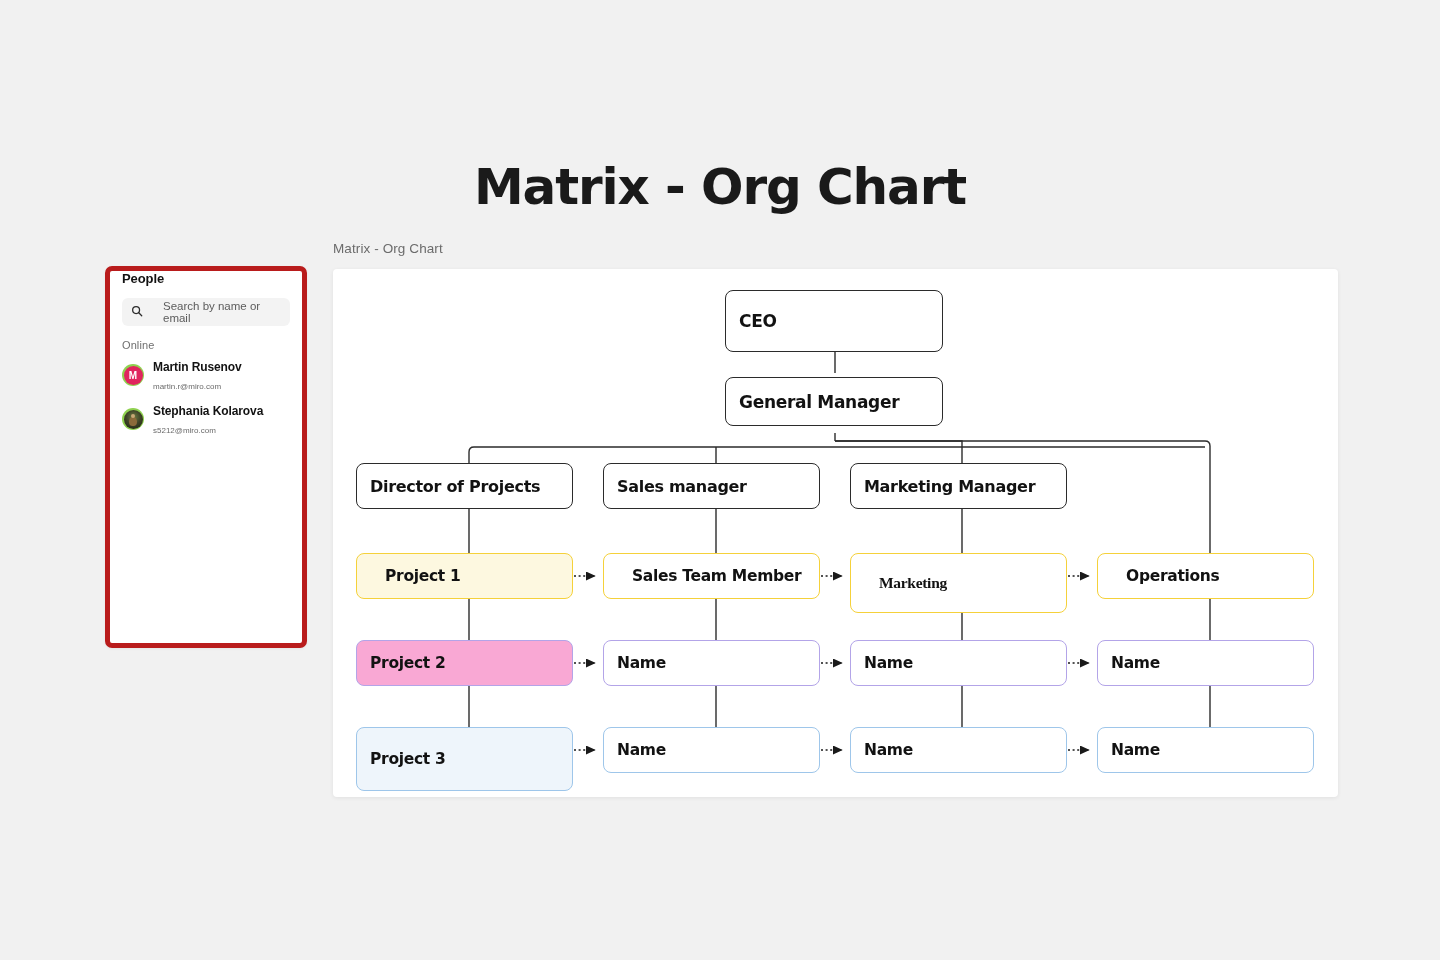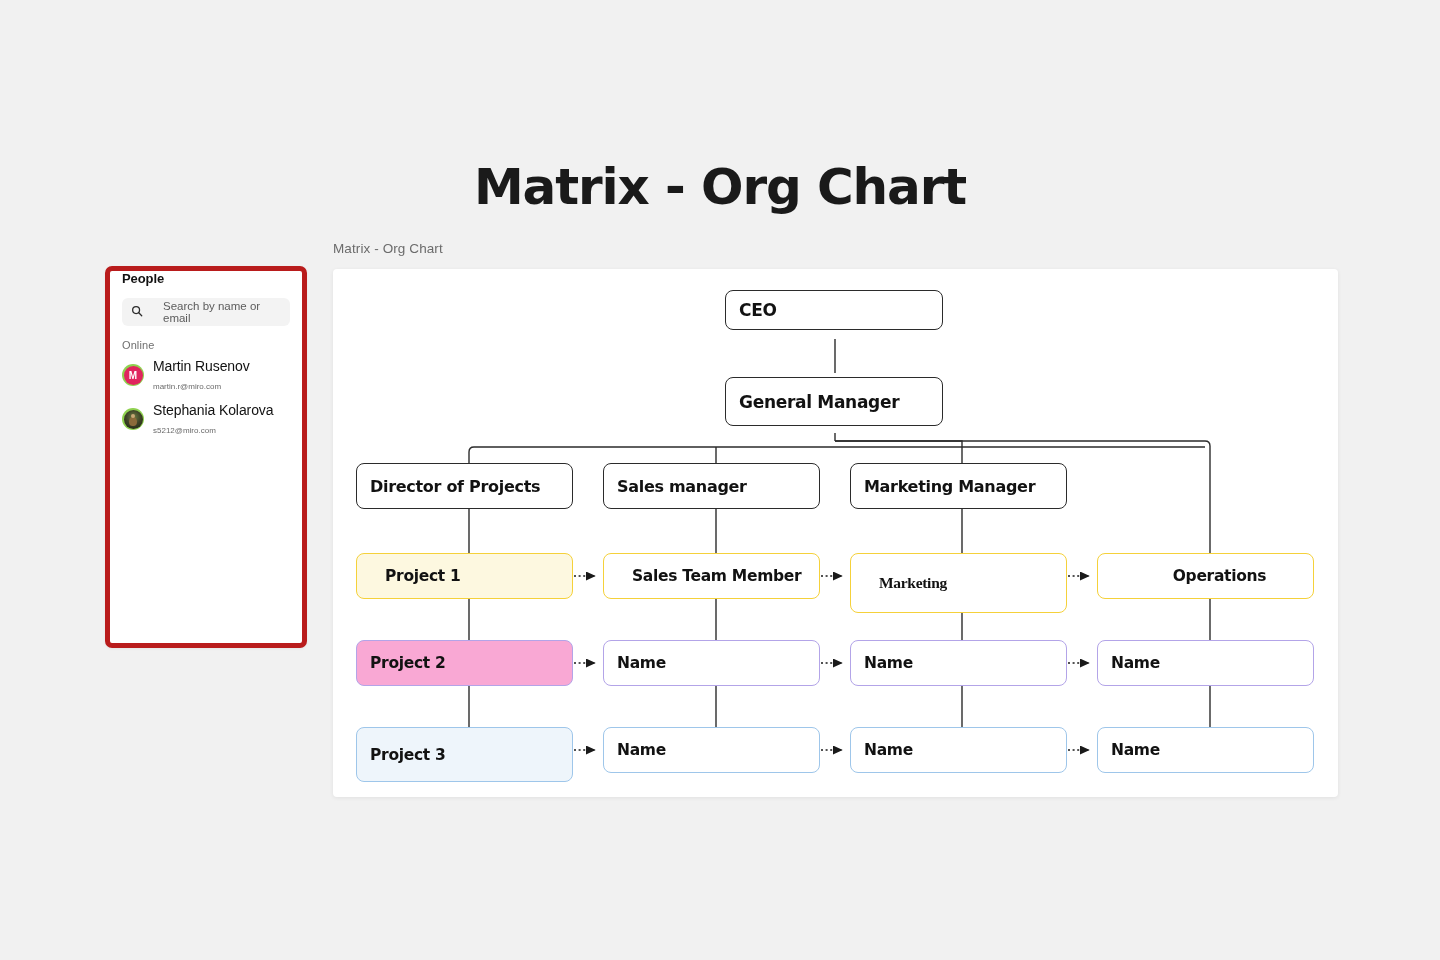--- a/index.html
+++ b/index.html
@@ -131,22 +131,22 @@
     position: absolute;
     left: 38%;
     top: 22%;
     width: 24%;
     height: 24%;
     border-radius: 50%;
     background: #c9a877;
   }
   .person-text { min-width: 0; }
   .person-name {
-    font-size: 14px;
-    font-weight: 400;
+    font-size: 12px;
+    font-weight: 700;
     color: #121212;
     line-height: 13px;
     letter-spacing: -0.1px;
   }
   .person-email {
     font-size: 8px;
     color: #6b6b6b;
     line-height: 11px;
   }
 
@@ -284,21 +284,21 @@
           <line x1="241" y1="394" x2="262" y2="394"></line>
           <line x1="488" y1="394" x2="509" y2="394"></line>
           <line x1="735" y1="394" x2="756" y2="394"></line>
 
           <line x1="241" y1="481" x2="262" y2="481"></line>
           <line x1="488" y1="481" x2="509" y2="481"></line>
           <line x1="735" y1="481" x2="756" y2="481"></line>
         </g>
       </svg>
 
-      <div class="node lvl1 dark" style="left:392px; top:21px; width:218px; height:40px;">
+      <div class="node lvl1 dark" style="left:392px; top:21px; width:218px; height:62px;">
         <span>CEO</span>
       </div>
 
       <div class="node lvl1 dark" style="left:392px; top:108px; width:218px; height:49px;">
         <span>General Manager</span>
       </div>
 
       <div class="node lvl2 dark" style="left:23px; top:194px; width:217px; height:46px;">
         <span>Director of Projects</span>
       </div>
@@ -311,38 +311,38 @@
 
       <div class="node lvl3 yellow fill-yellow" style="left:23px; top:284px; width:217px; height:46px;">
         <span>Project 1</span>
       </div>
       <div class="node lvl3 yellow" style="left:270px; top:284px; width:217px; height:46px;">
         <span>Sales Team Member</span>
       </div>
       <div class="node lvl3 yellow" style="left:517px; top:284px; width:217px; height:60px;font-family:Liberation Serif, serif;">
         <span>Marketing</span>
       </div>
-      <div class="node lvl3 yellow" style="left:764px; top:284px; width:217px; height:46px;justify-content:center;">
+      <div class="node lvl3 yellow" style="left:764px; top:284px; width:217px; height:46px;">
         <span>Operations</span>
       </div>
 
       <div class="node lvl3 purple fill-purple" style="left:23px; top:371px; width:217px; height:46px;">
         <span>Project 2</span>
       </div>
       <div class="node lvl3 purple" style="left:270px; top:371px; width:217px; height:46px;">
         <span>Name</span>
       </div>
       <div class="node lvl3 purple" style="left:517px; top:371px; width:217px; height:46px;">
         <span>Name</span>
       </div>
       <div class="node lvl3 purple" style="left:764px; top:371px; width:217px; height:46px;">
         <span>Name</span>
       </div>
 
-      <div class="node lvl3 blue fill-blue" style="left:23px; top:458px; width:217px; height:55px;">
+      <div class="node lvl3 blue fill-blue" style="left:23px; top:458px; width:217px; height:64px;">
         <span>Project 3</span>
       </div>
       <div class="node lvl3 blue" style="left:270px; top:458px; width:217px; height:46px;">
         <span>Name</span>
       </div>
       <div class="node lvl3 blue" style="left:517px; top:458px; width:217px; height:46px;">
         <span>Name</span>
       </div>
       <div class="node lvl3 blue" style="left:764px; top:458px; width:217px; height:46px;">
         <span>Name</span>

